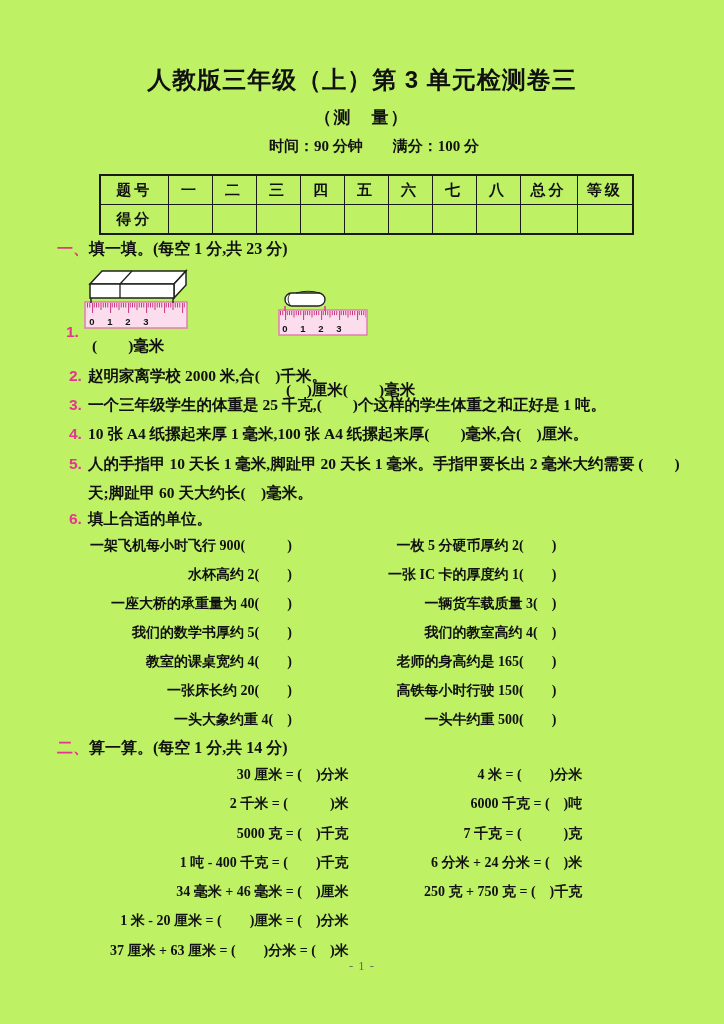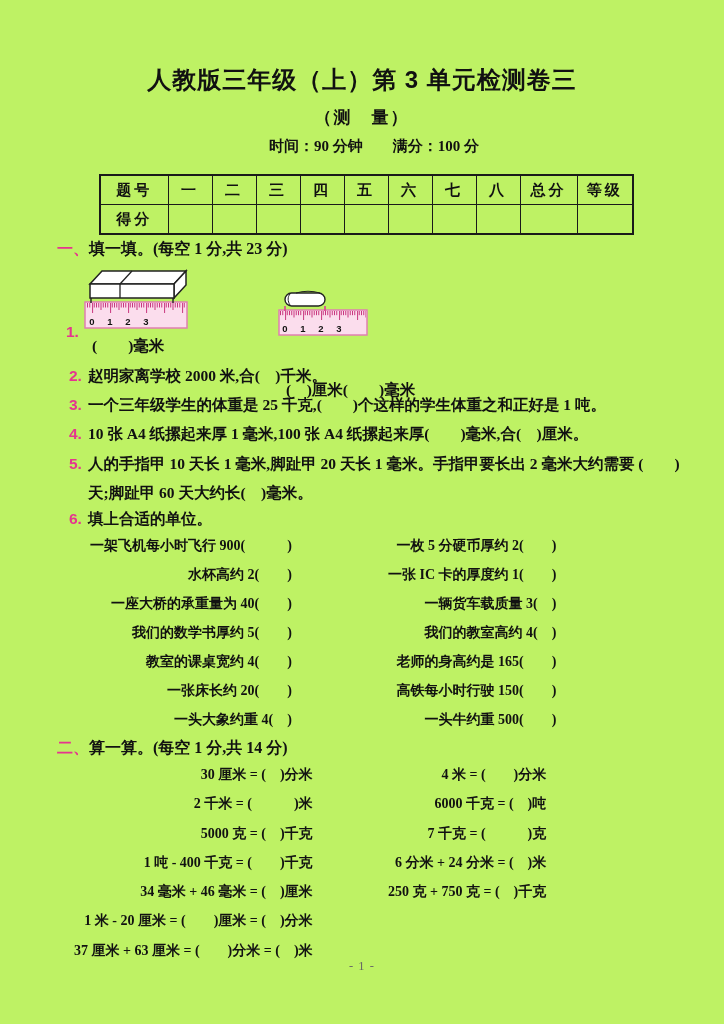--- a/index.html
+++ b/index.html
@@ -14,21 +14,21 @@
   table.score td,table.score th{border:1.5px solid #1a1a1a;height:28px;text-align:center;vertical-align:middle;
         font-size:15px;font-weight:bold;letter-spacing:3px;padding:0;font-family:"Liberation Serif","DejaVu Serif",serif;}
   table.score{border:2px solid #1a1a1a;}
   .sechead{display:flex;font-size:16px;font-weight:bold;white-space:nowrap;}
   .marker{color:#e5358f;}
   .qline{display:flex;font-size:15.5px;font-weight:bold;white-space:nowrap;line-height:20px;}
   .qnum{color:#e5358f;width:19px;flex:none;font-family:"Liberation Sans","DejaVu Sans",sans-serif;}
   .qwrap{white-space:normal;width:592px;line-height:29px;}
   .colstack{font-size:14px;font-weight:bold;text-align:right;}
   .colstack > div{height:29px;line-height:29px;white-space:nowrap;}
-  .colstack2 > div{height:29.3px;line-height:29.3px;}
+  .colstack2 > div{height:29.3px;line-height:29.3px;margin-left:36px;}
   .ansline{font-size:15.5px;font-weight:bold;white-space:nowrap;}
   .footer{font-size:12.5px;color:#666;letter-spacing:1px;}
   svg text{font:bold 9.5px "Liberation Sans","DejaVu Sans",sans-serif;fill:#111;}
 </style>
 </head>
 <body>
 
 <div class="page">
 
   <div class="abs center title" style="top:64px;">人教版三年级（上）第 3 单元检测卷三</div>

